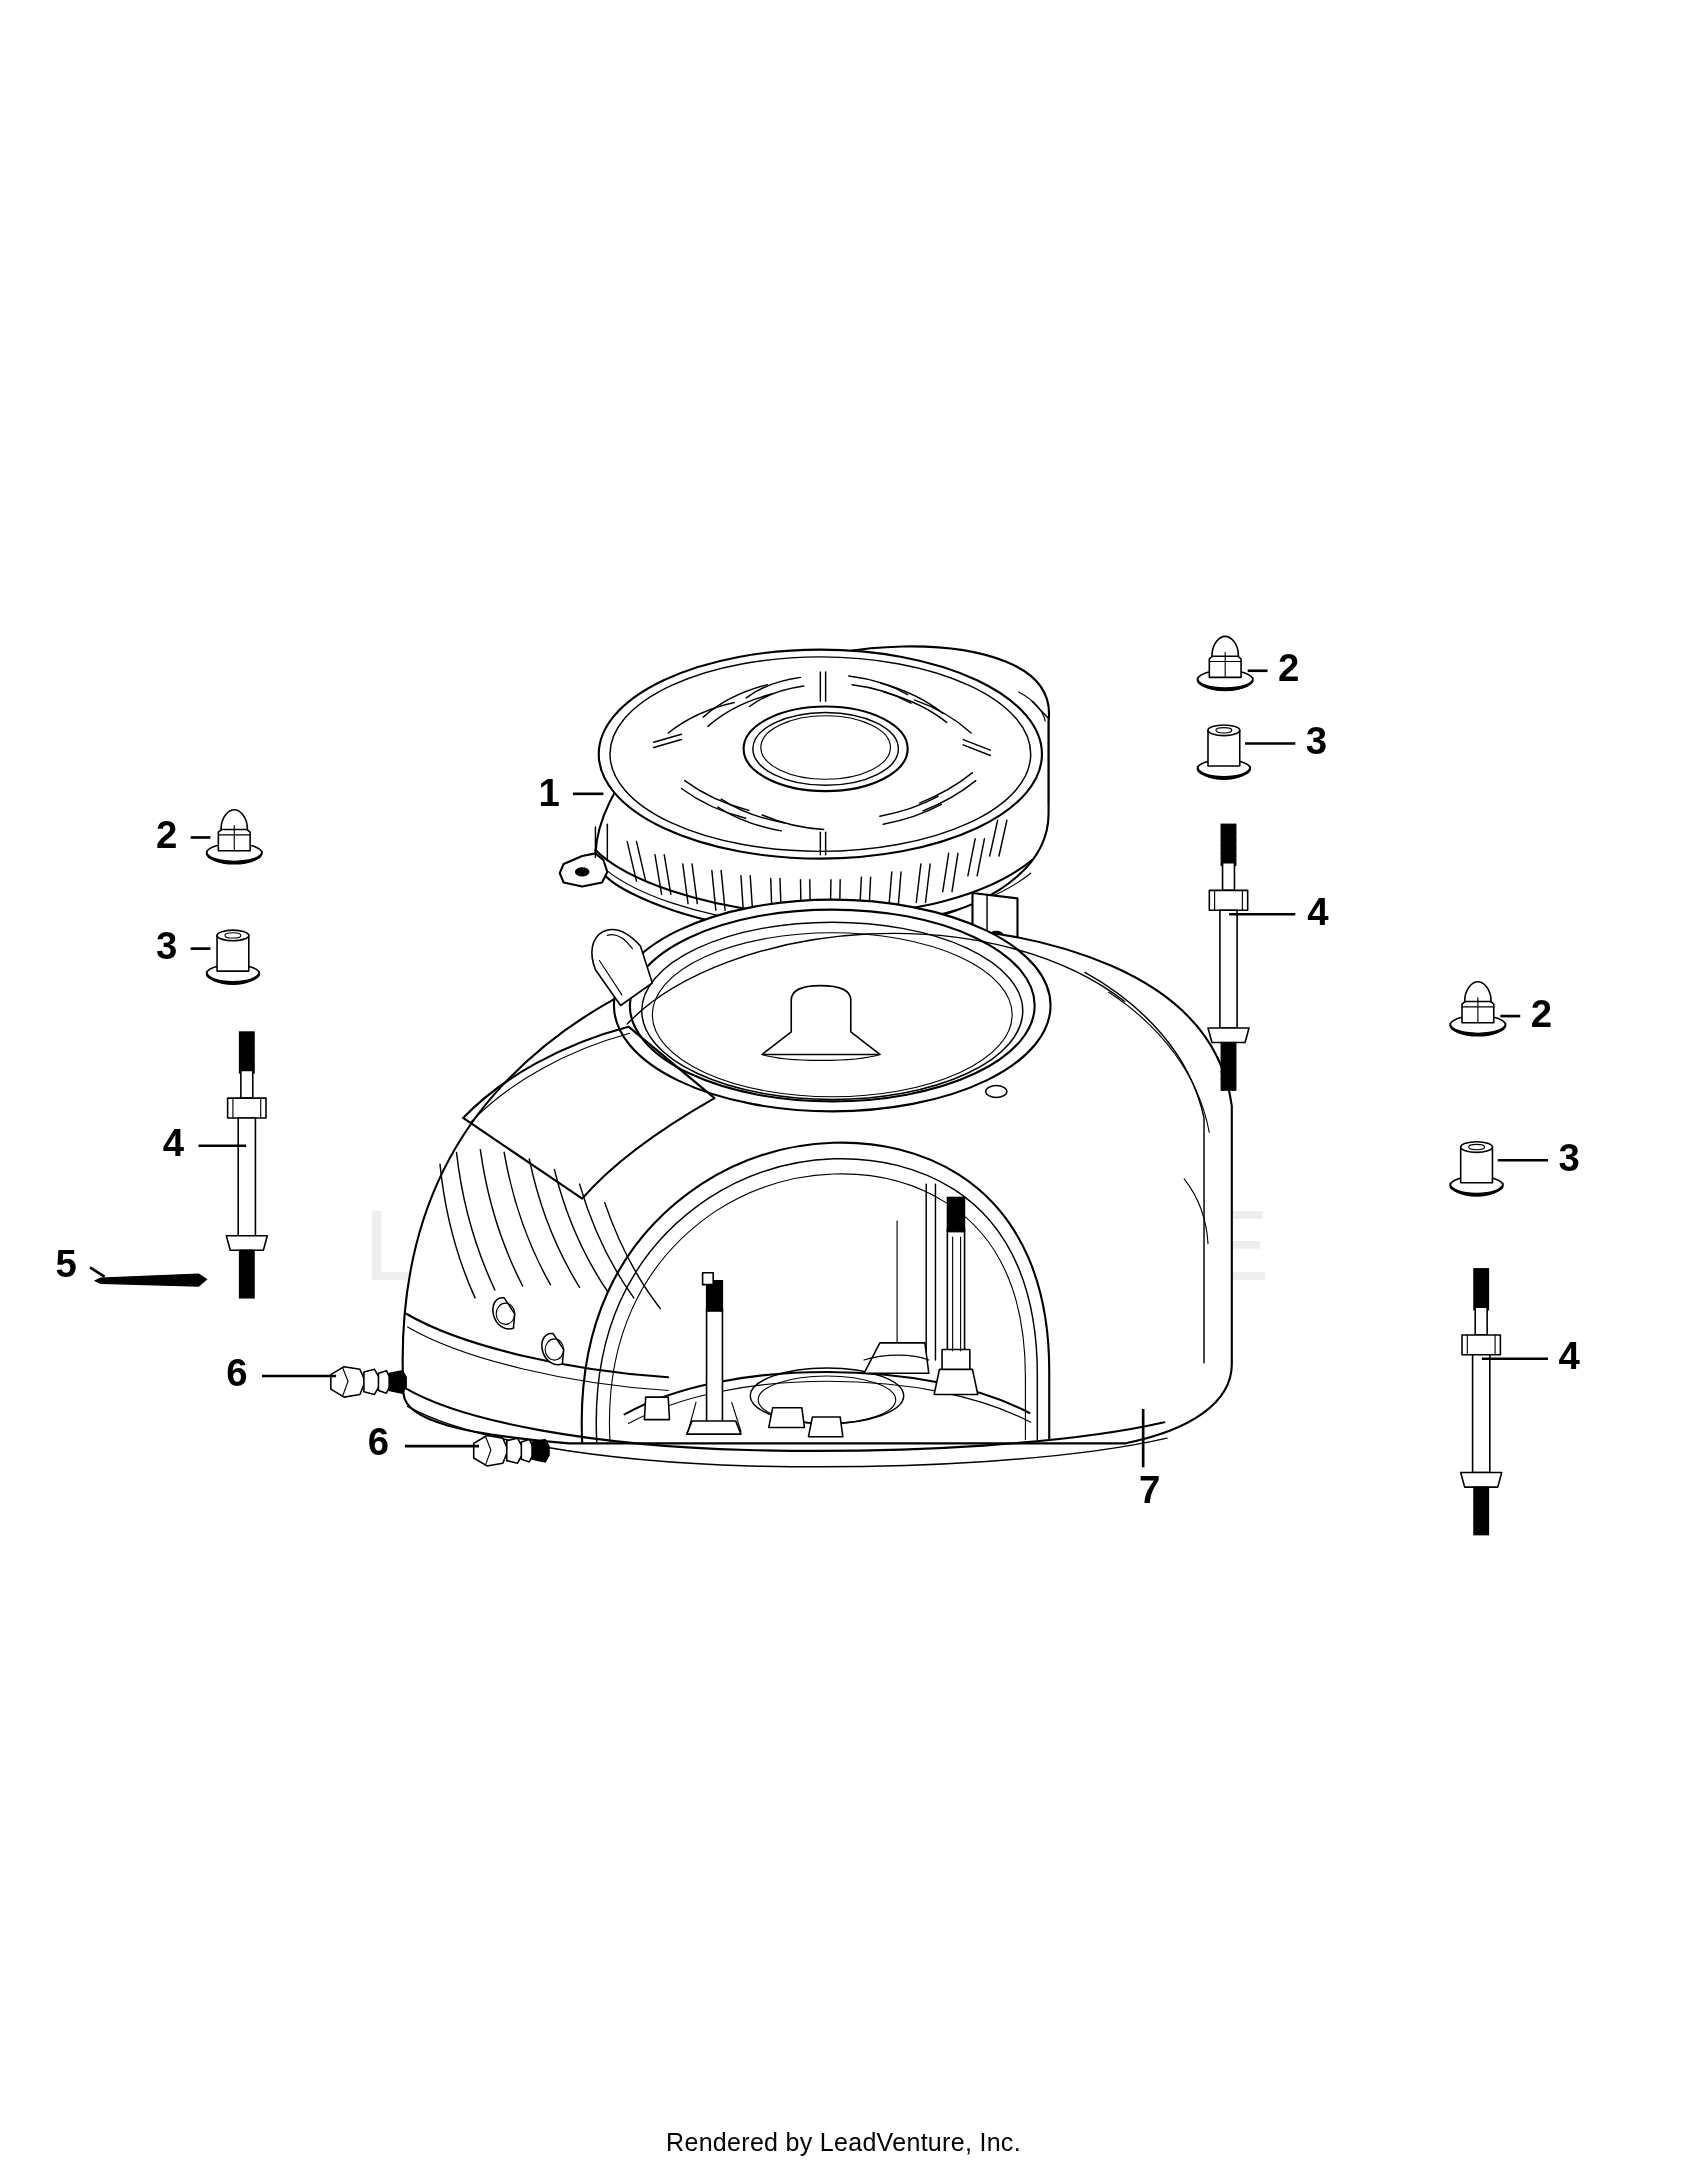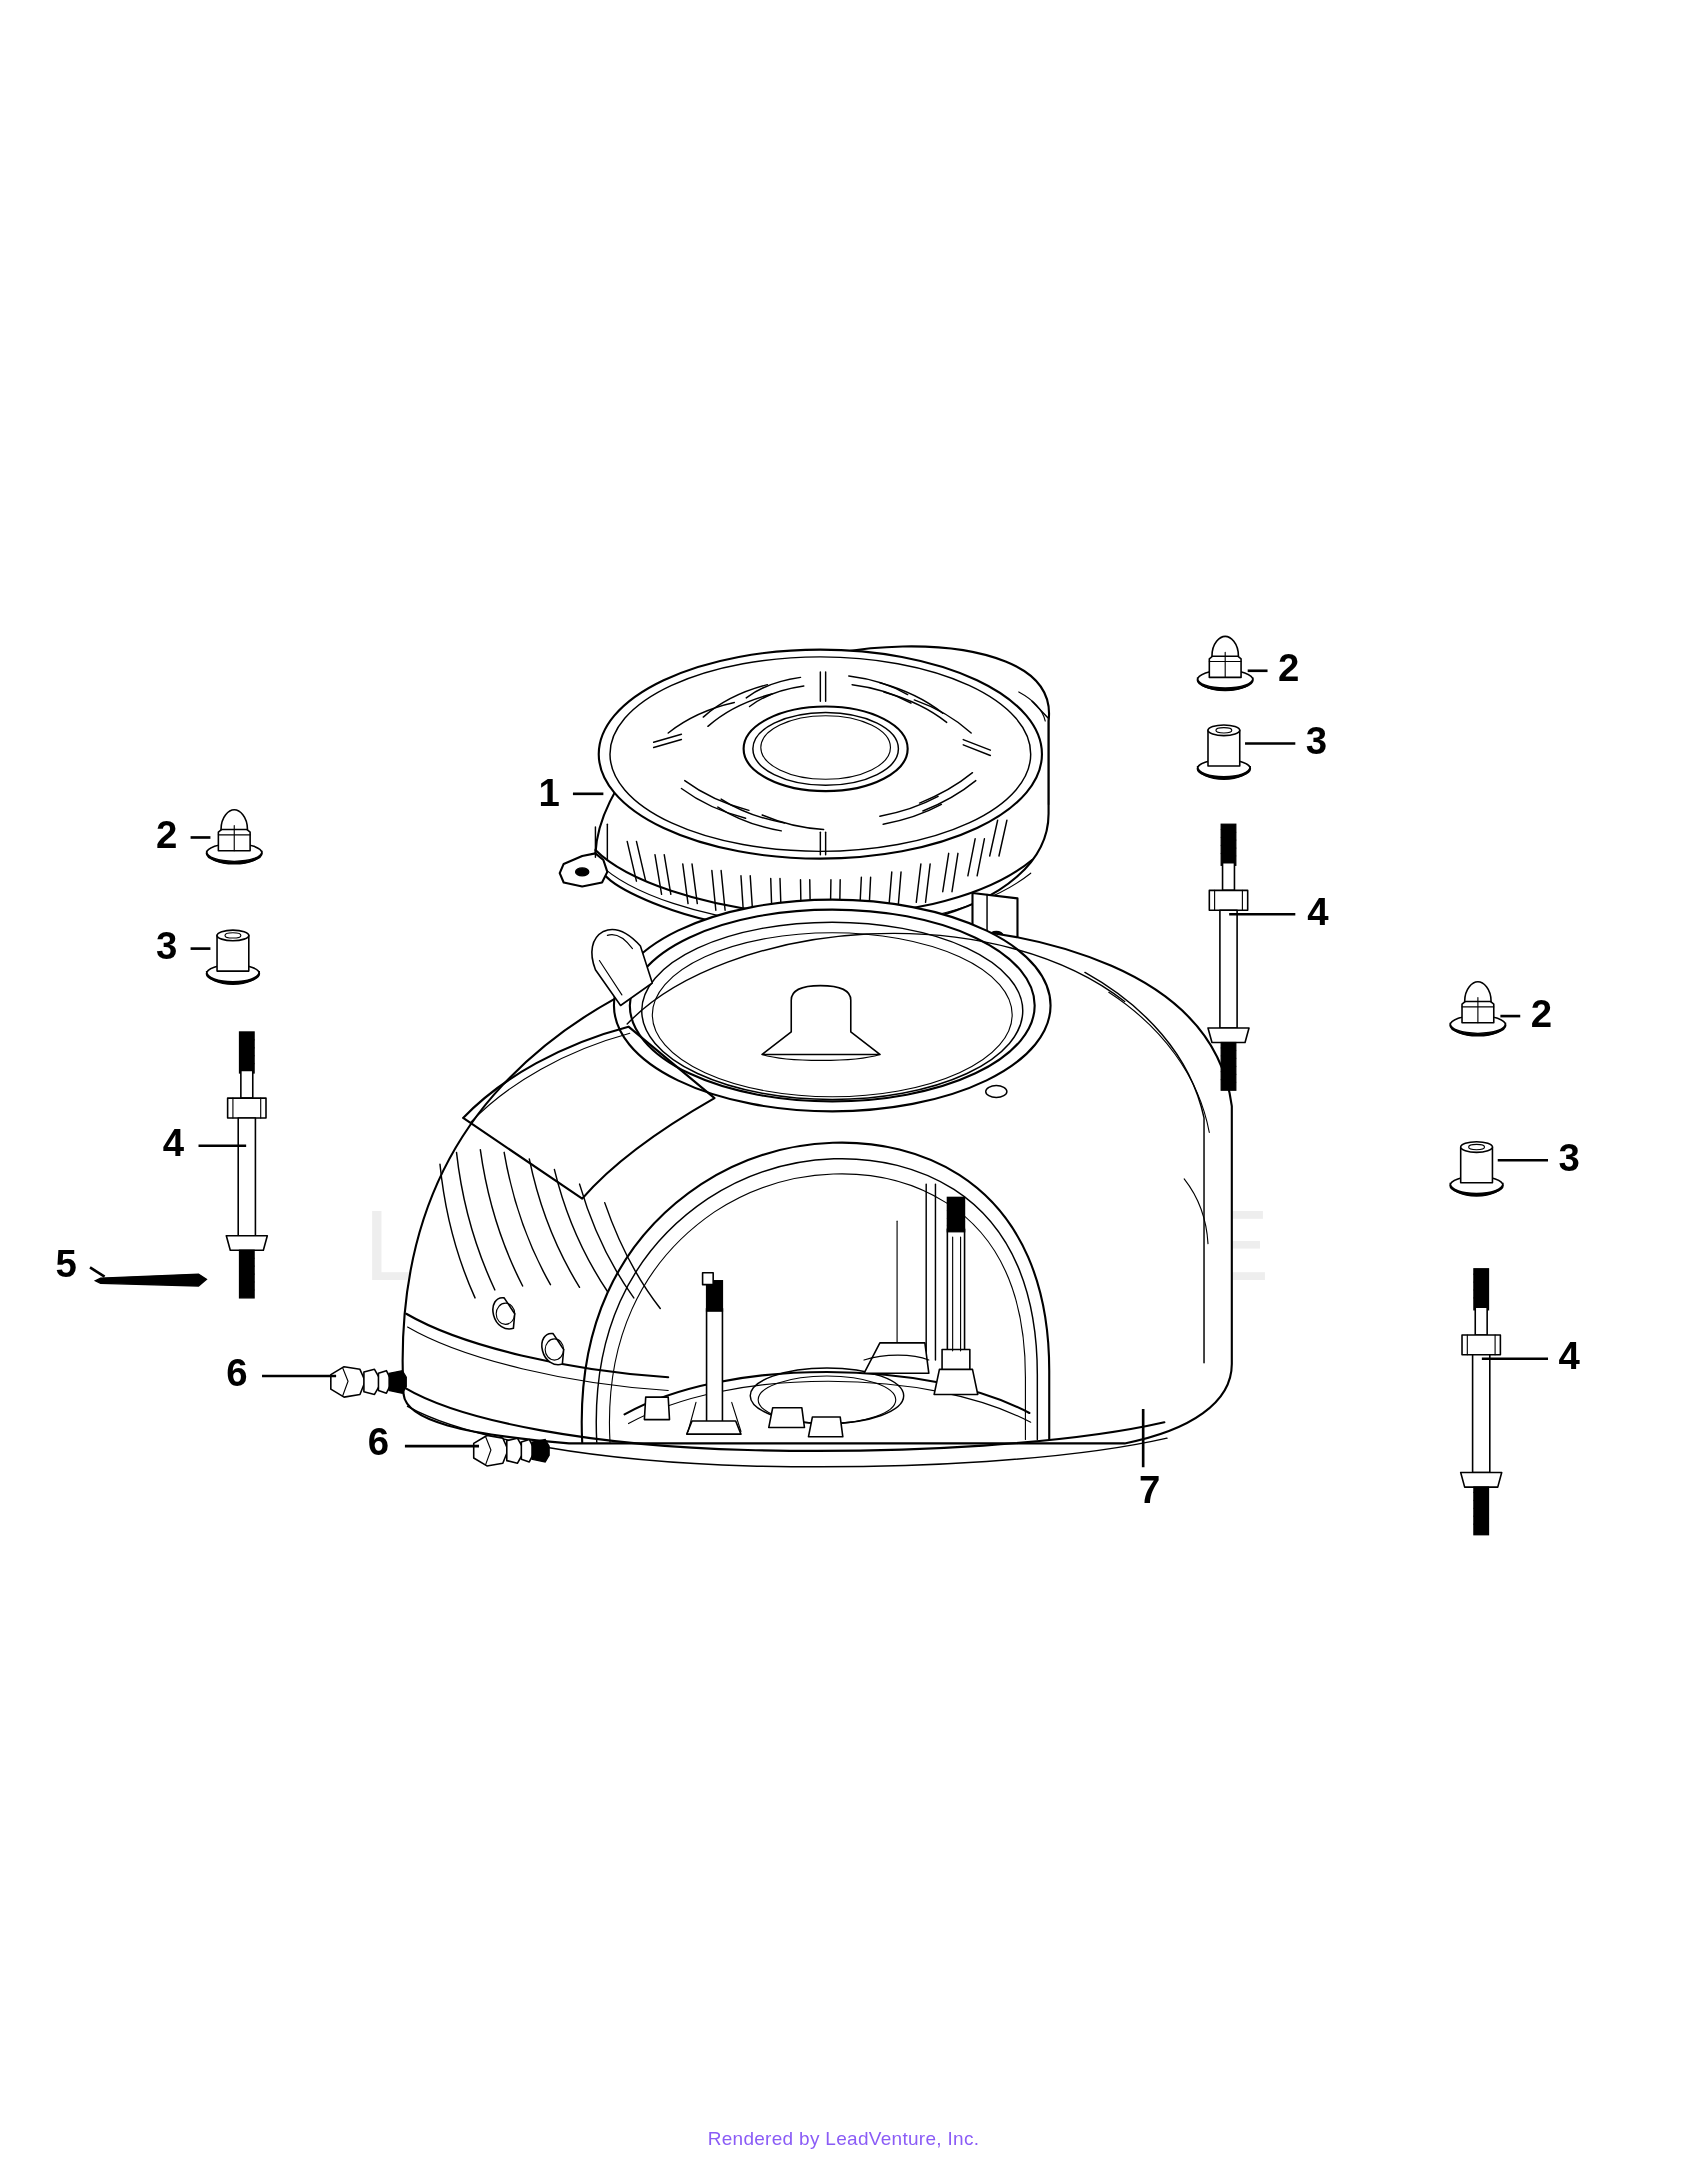--- a/index.html
+++ b/index.html
@@ -86,22 +86,22 @@
   .wm-flame {
     fill: #eeeeee;
   }
   #footer {
     position: absolute;
     left: 0;
     top: 2128px;
     width: 1687px;
     text-align: center;
     font-family: "Liberation Sans", sans-serif;
-    font-size: 19px;
-    color: #8b5cf6;
+    font-size: 25px;
+    color: #000000;
     letter-spacing: 0.3px;
   }
 </style>
 </head>
 <body>
 
 <div id="page">
 
   <svg id="diagram-svg" viewBox="0 0 2550 3300">
 

